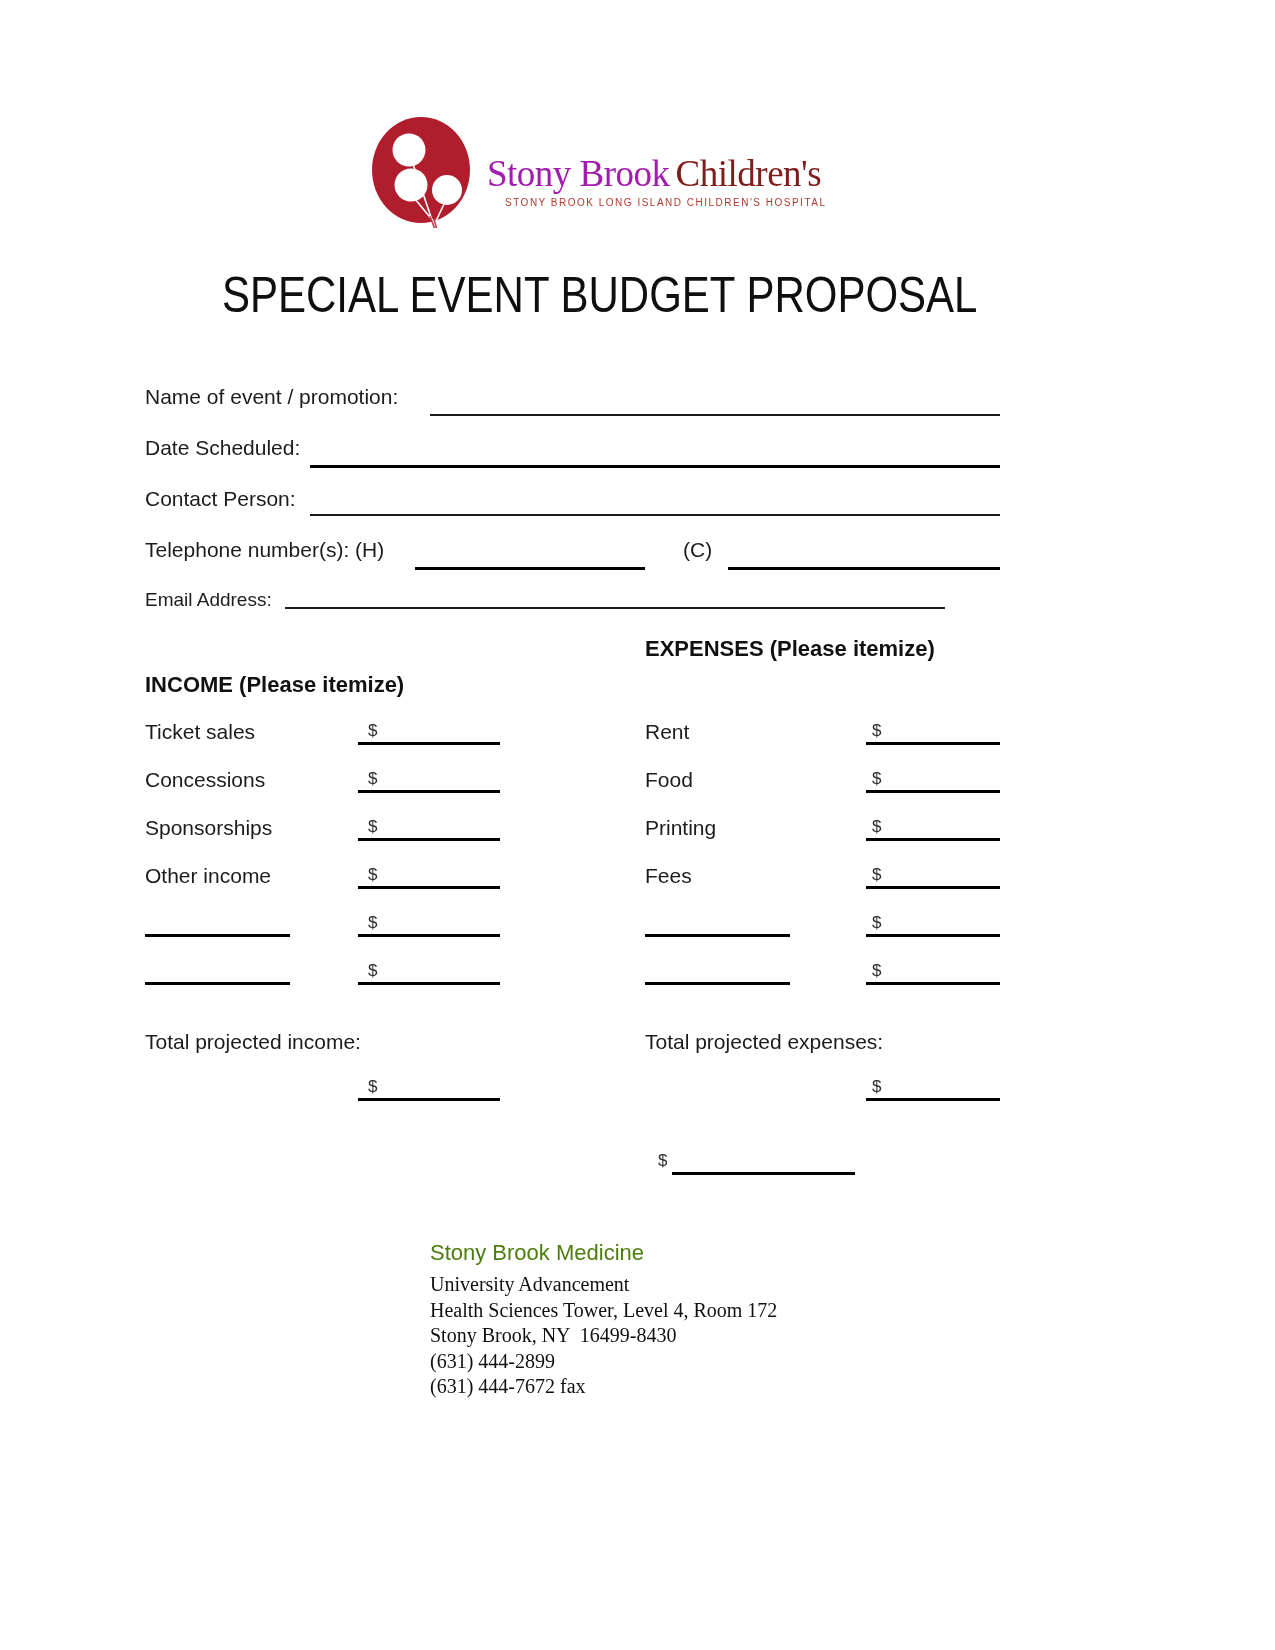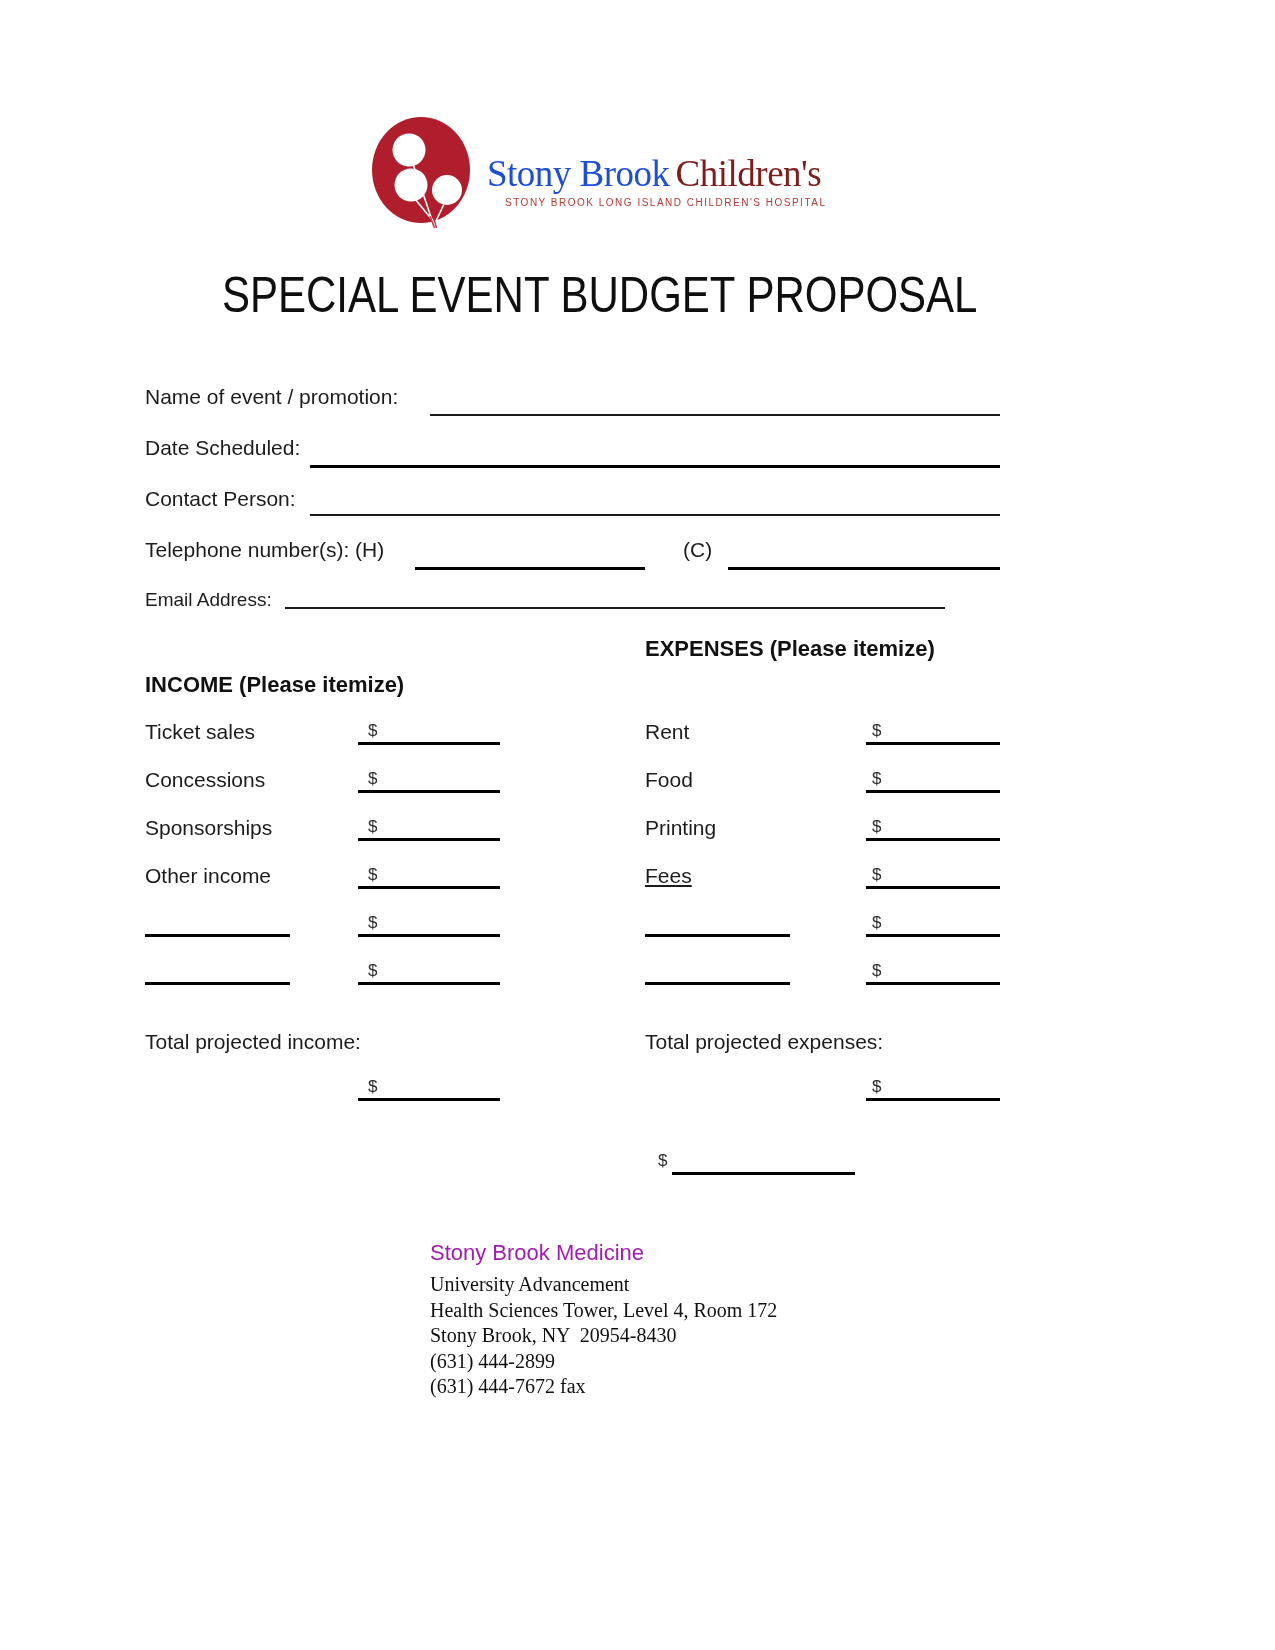--- a/index.html
+++ b/index.html
@@ -17,21 +17,21 @@
   .rule.thick{border-top:3px solid #000;}
   .dollar{position:absolute;font-size:17px;color:#2e2e2e;}
   .colhead{font-size:22px;font-weight:bold;color:#111;white-space:nowrap;}
   .title{
     font-size:50px;font-weight:400;color:#0f0f0f;white-space:nowrap;
     transform:scaleX(0.84);transform-origin:left top;letter-spacing:0px;
   }
   .subtitle{font-size:21px;color:#171717;text-align:center;}
   .wordmark{font-family:"Liberation Serif", serif;font-size:37px;white-space:nowrap;letter-spacing:-0.5px;}
   .tagline{font-size:10px;font-weight:normal;letter-spacing:1.5px;white-space:nowrap;}
-  .addr-org{font-size:22px;color:#a21caf;}
+  .addr-org{font-size:22px;color:#4d7c0f;}
   .addr-lines{font-family:"Liberation Serif", serif;font-size:20px;color:#101010;line-height:25.5px;white-space:pre-wrap;}
 </style>
 </head>
 <body>
 
 <div class="page">
 
   <div class="abs" style="left:370px;top:116px;width:102px;height:112px;">
     <svg width="102" height="112" viewBox="0 0 102 112">
       <ellipse cx="51" cy="54" rx="49" ry="53" fill="#b01e2e"></ellipse>
@@ -39,21 +39,21 @@
       <line x1="45" y1="83" x2="64" y2="106" stroke="#ffffff" stroke-width="1.6"></line>
       <line x1="74" y1="88" x2="66" y2="105" stroke="#ffffff" stroke-width="1.6"></line>
       <line x1="60" y1="100" x2="66" y2="116" stroke="#c4404e" stroke-width="1.6"></line>
       <line x1="64" y1="103" x2="67" y2="114" stroke="#c4404e" stroke-width="1.6"></line>
       <circle cx="39" cy="34" r="16.5" fill="#ffffff"></circle>
       <circle cx="41" cy="69" r="16.5" fill="#ffffff"></circle>
       <circle cx="77" cy="74" r="15" fill="#ffffff"></circle>
     </svg>
   </div>
   <div class="abs wordmark" style="left:487px;top:152px;">
-    <span style="color:#1d4ed8;margin-top:19px;">Stony Brook</span><span style="display:inline-block;width:6px;"></span><span style="color:#7f1d1d;">Children's</span>
+    <span style="color:#a21caf;margin-top:19px;">Stony Brook</span><span style="display:inline-block;width:6px;"></span><span style="color:#7f1d1d;">Children's</span>
   </div>
   <div class="abs tagline" style="left:505px;top:197px;color:#b23a30;">STONY BROOK LONG ISLAND CHILDREN'S HOSPITAL</div>
 
   <div class="abs title" style="left:222px;top:266px;">SPECIAL EVENT BUDGET PROPOSAL</div>
 
   <div class="abs label" style="left:145px;top:385px;">Name of event / promotion:</div>
   <div class="rule" style="left:430px;top:414px;width:570px;"></div>
 
   <div class="abs label" style="left:145px;top:436px;">Date Scheduled:</div>
   <div class="rule thick" style="left:310px;top:465px;width:690px;"></div>
@@ -101,21 +101,21 @@
   <div class="rule thick" style="left:866px;top:742px;width:134px;"></div>
 
   <div class="abs label" style="left:645px;top:768px;">Food</div>
   <span class="dollar" style="left:872px;top:769px;">$</span>
   <div class="rule thick" style="left:866px;top:790px;width:134px;"></div>
 
   <div class="abs label" style="left:645px;top:816px;">Printing</div>
   <span class="dollar" style="left:872px;top:817px;">$</span>
   <div class="rule thick" style="left:866px;top:838px;width:134px;"></div>
 
-  <div class="abs label" style="left:645px;top:864px;text-decoration:underline;">Fees</div>
+  <div class="abs label" style="left:645px;top:864px;">Fees</div>
   <span class="dollar" style="left:872px;top:865px;">$</span>
   <div class="rule thick" style="left:866px;top:886px;width:134px;"></div>
 
   <div class="rule thick" style="left:645px;top:934px;width:145px;"></div>
   <span class="dollar" style="left:872px;top:913px;">$</span>
   <div class="rule thick" style="left:866px;top:934px;width:134px;"></div>
 
   <div class="rule thick" style="left:645px;top:982px;width:145px;"></div>
   <span class="dollar" style="left:872px;top:961px;">$</span>
   <div class="rule thick" style="left:866px;top:982px;width:134px;"></div>
@@ -128,17 +128,17 @@
   <span class="dollar" style="left:872px;top:1077px;">$</span>
   <div class="rule thick" style="left:866px;top:1098px;width:134px;"></div>
 
   <span class="dollar" style="left:658px;top:1151px;">$</span>
   <div class="rule thick" style="left:672px;top:1172px;width:183px;"></div>
 
 
   <div class="abs addr-org" style="left:430px;top:1240px;">Stony Brook Medicine</div>
   <div class="abs addr-lines" style="left:430px;top:1272px;">University Advancement
 Health Sciences Tower, Level 4, Room 172
-Stony Brook, NY  20954-8430
+Stony Brook, NY  16499-8430
 (631) 444-2899
 (631) 444-7672 fax</div>
 
 </div>
 
 </body></html>

